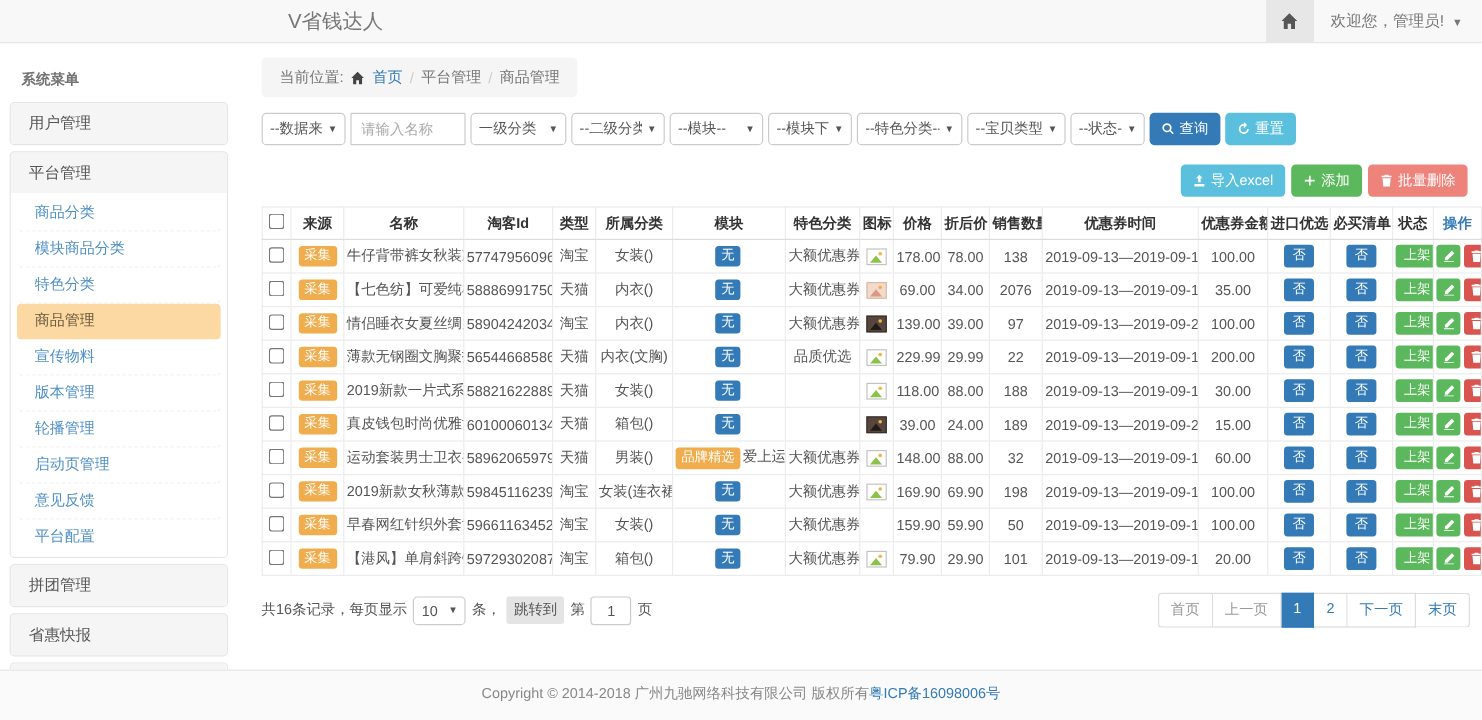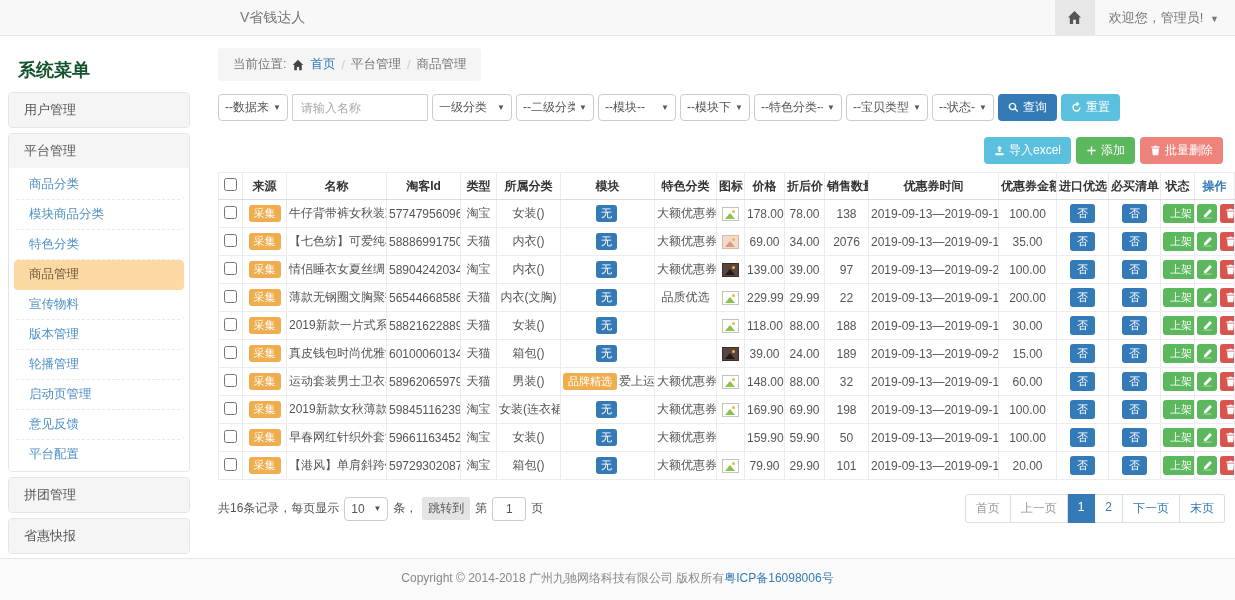--- a/index.html
+++ b/index.html
@@ -2,53 +2,53 @@
 <html style="--primary: #337ab7; --info: #5bc0de; --success: #5cb85c; --danger: #d9534f; --warning: #f0ad4e; --batch-delete: #ee837b; --menu-active-bg: #fcd9a2;"><head>
 <meta charset="utf-8">
 <style>
   * { margin:0; padding:0; box-sizing:border-box; }
   html,body { background:#fff; }
   body { font-family:"Liberation Sans","DejaVu Sans",sans-serif; color:#555; }
   .page { width:1235px; height:600px; display:flex; flex-direction:column; overflow:hidden; background:#fff; }
 
   
   .topbar { height:36px; background:#f8f8f8; border-bottom:1px solid #e7e7e7; display:flex; align-items:center; flex:0 0 auto; }
-  .topbar-title { margin-left:240px; font-size:14px; color:#777; }
+  .topbar-title { margin-left:240px; font-size:17px; color:#777; }
   .topbar-right { margin-left:auto; display:flex; align-items:center; height:100%; }
   .home-btn { width:40px; height:100%; background:#e7e7e7; display:flex; align-items:center; justify-content:center; cursor:pointer; }
   .home-btn svg { width:15px; height:15px; fill:#555; }
   .welcome { padding:0 16px 0 14px; font-size:13px; color:#777; cursor:pointer; }
   .welcome .caret { font-size:9px; color:#777; margin-left:3px; }
 
   
   .body-wrap { flex:1 1 auto; display:flex; overflow:hidden; }
 
   
   .sidebar { width:182px; margin:14px 0 0 8px; flex:0 0 auto; font-size:13px; }
-  .sidebar-heading { color:#14532d; font-weight:bold; font-size:18px; padding:8px 10px 10px 10px; }
+  .sidebar-heading { color:#737373; font-weight:bold; font-size:12px; padding:8px 10px 10px 10px; }
   .panel { border:1px solid #e5e5e5; border-radius:4px; margin-bottom:5px; overflow:hidden; background:#fff; }
   .panel-head { background:#f5f5f5; padding:8px 15px; color:#555; cursor:pointer; }
   .submenu { list-style:none; background:#fff; padding:2px 0; }
   .submenu li { margin:0 5px; padding:6px 10px 6px 15px; color:#4f90c6; border-bottom:1px dashed #e8e8e8; cursor:pointer; border-radius:4px; font-size:12.5px; }
   .submenu li:last-child { border-bottom:none; }
   .submenu li.active { background:var(--menu-active-bg); color:#6b5b3e; border-bottom:1px dashed transparent; }
 
   
   .main { flex:1 1 auto; padding:12px 10px 0 28px; overflow:hidden; }
   .breadcrumb { display:inline-flex; align-items:center; gap:6px; background:#f5f5f5; border-radius:4px; padding:8px 15px; font-size:12.5px; color:#777; }
   .breadcrumb svg { width:12px; height:12px; fill:#444; }
   .breadcrumb .bc-home { color:var(--primary); cursor:pointer; }
   .breadcrumb .sep { color:#ccc; }
 
   
   .filters { display:flex; align-items:center; gap:4px; margin-top:13px; }
   .sel { border:1px solid #ccc; border-radius:4px; height:27px; display:flex; align-items:center; justify-content:space-between; padding:0 6px; font-size:12px; color:#555; background:#fff; cursor:pointer; overflow:hidden; white-space:nowrap; }
   .sel .caret { font-size:8px; color:#555; margin-left:4px; flex:0 0 auto; }
   .sel span.txt { overflow:hidden; text-overflow:clip; }
-  .txtinput { border:1px solid #ccc; border-radius:1px; height:27px; width:136px; padding:0 8px; font-size:12px; color:#4c1d95; }
+  .txtinput { border:1px solid #ccc; border-radius:1px; height:27px; width:96px; padding:0 8px; font-size:12px; color:#4c1d95; }
   .txtinput::placeholder { color:#aaa; }
   .btn { border:none; border-radius:4px; color:#fff; font-size:12px; height:27px; padding:0 10px; cursor:pointer; display:inline-flex; align-items:center; gap:4px; }
   .btn svg { width:11px; height:11px; fill:#fff; }
   .btn-primary { background:var(--primary); }
   .btn-info { background:var(--info); }
   .btn-success { background:var(--success); }
   .btn-batch { background:var(--batch-delete); }
 
   
   .actions { display:flex; justify-content:flex-end; gap:5px; margin-top:16px; margin-bottom:8px; padding-right:2px; }

